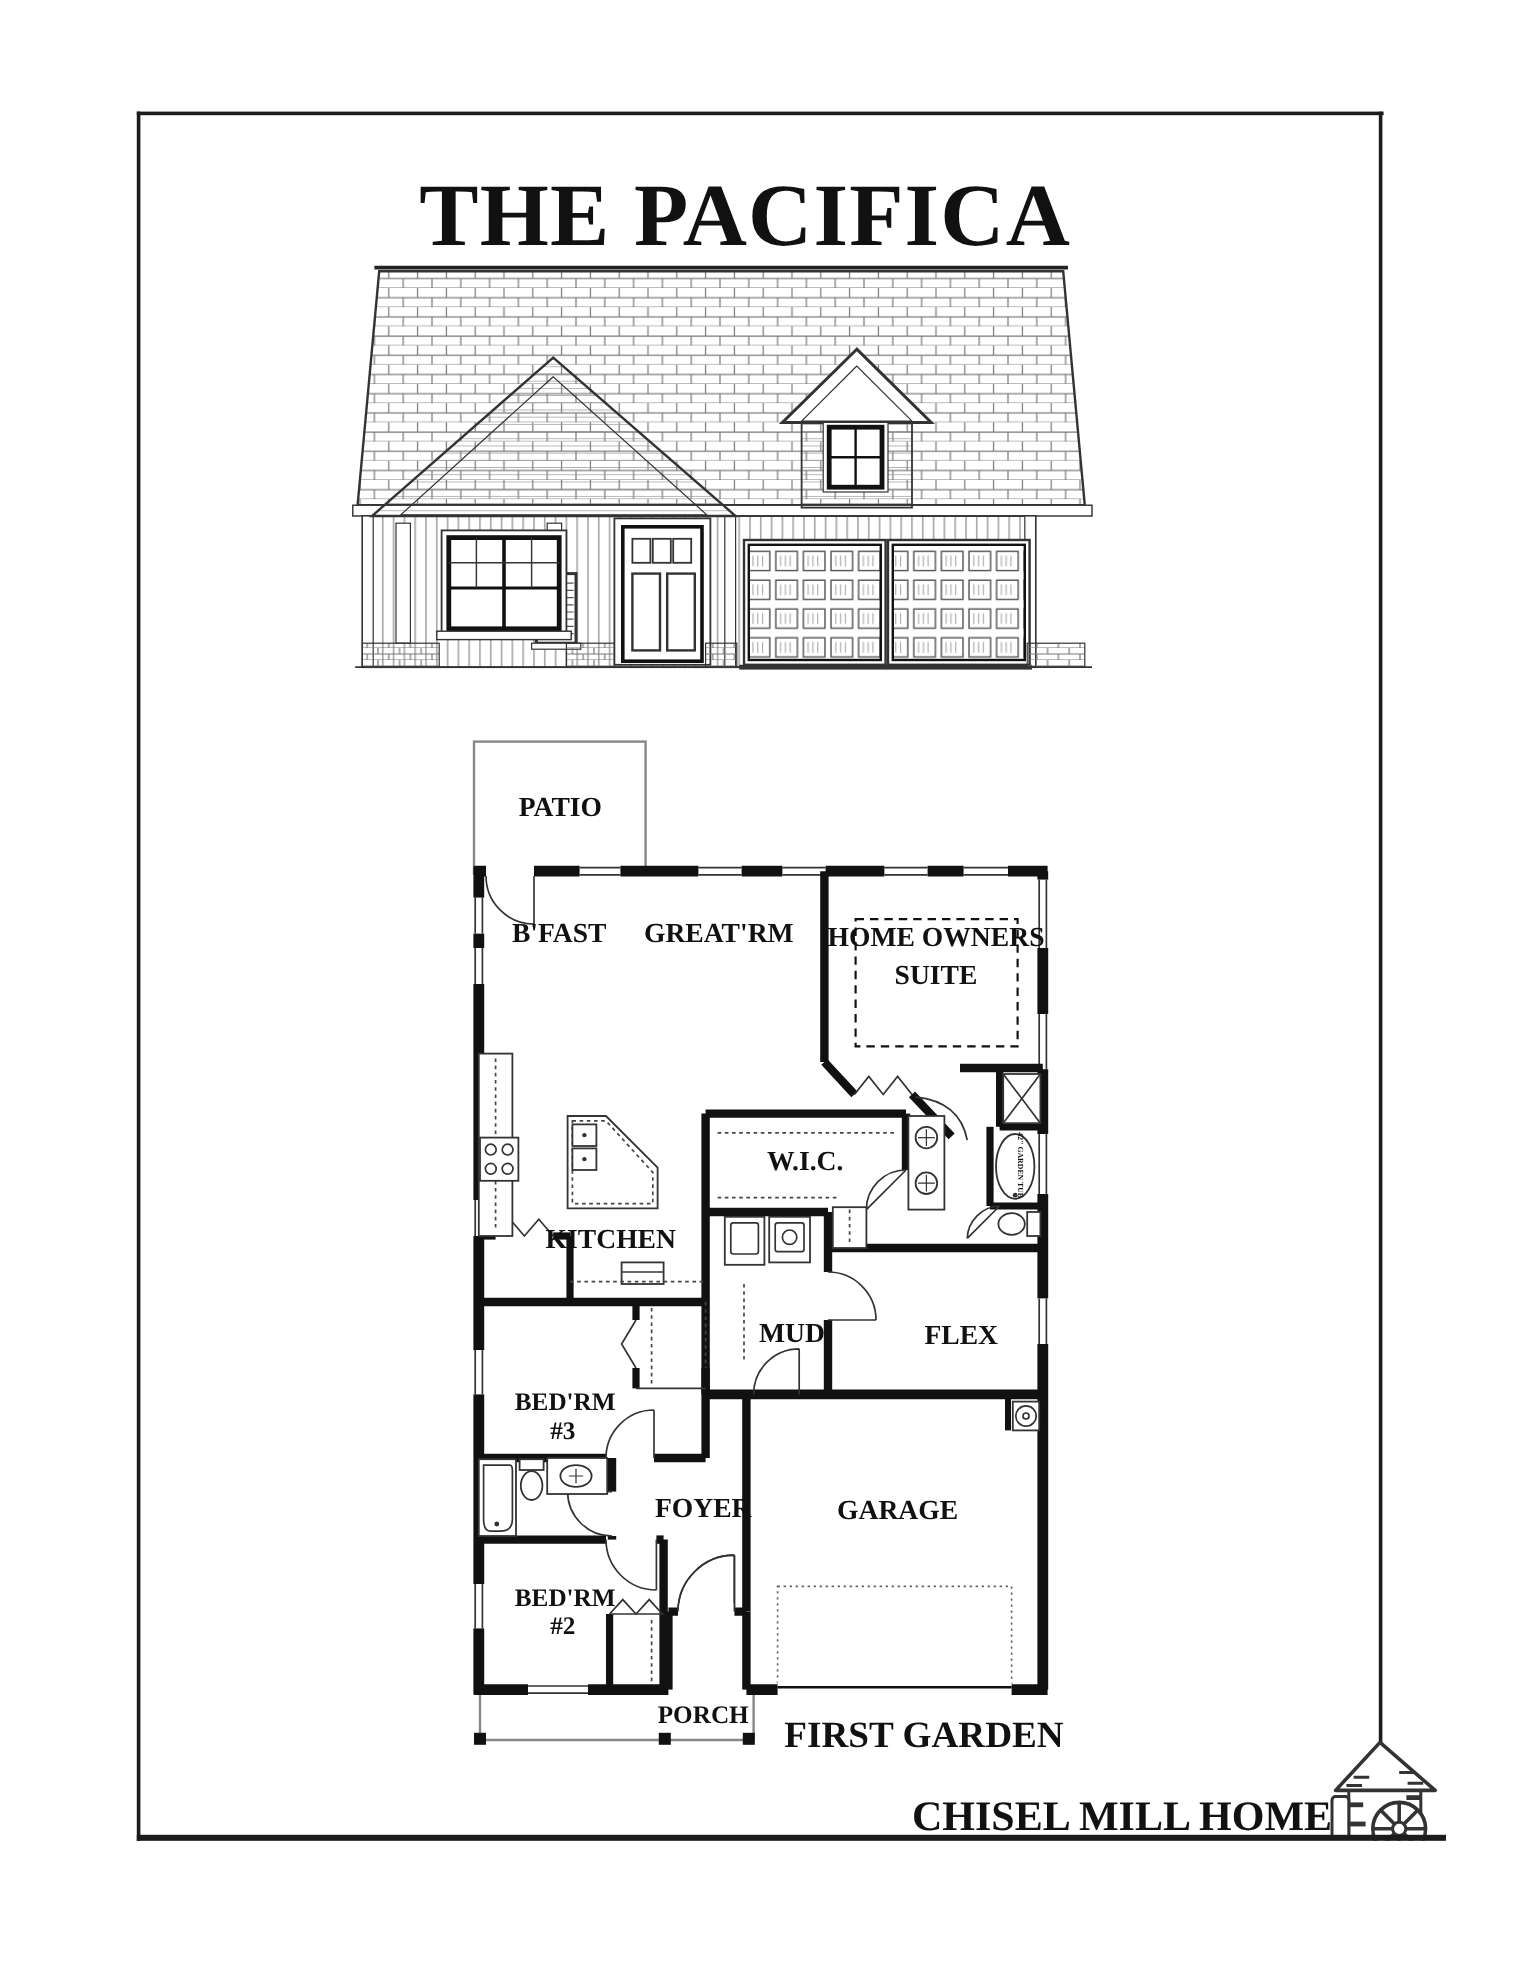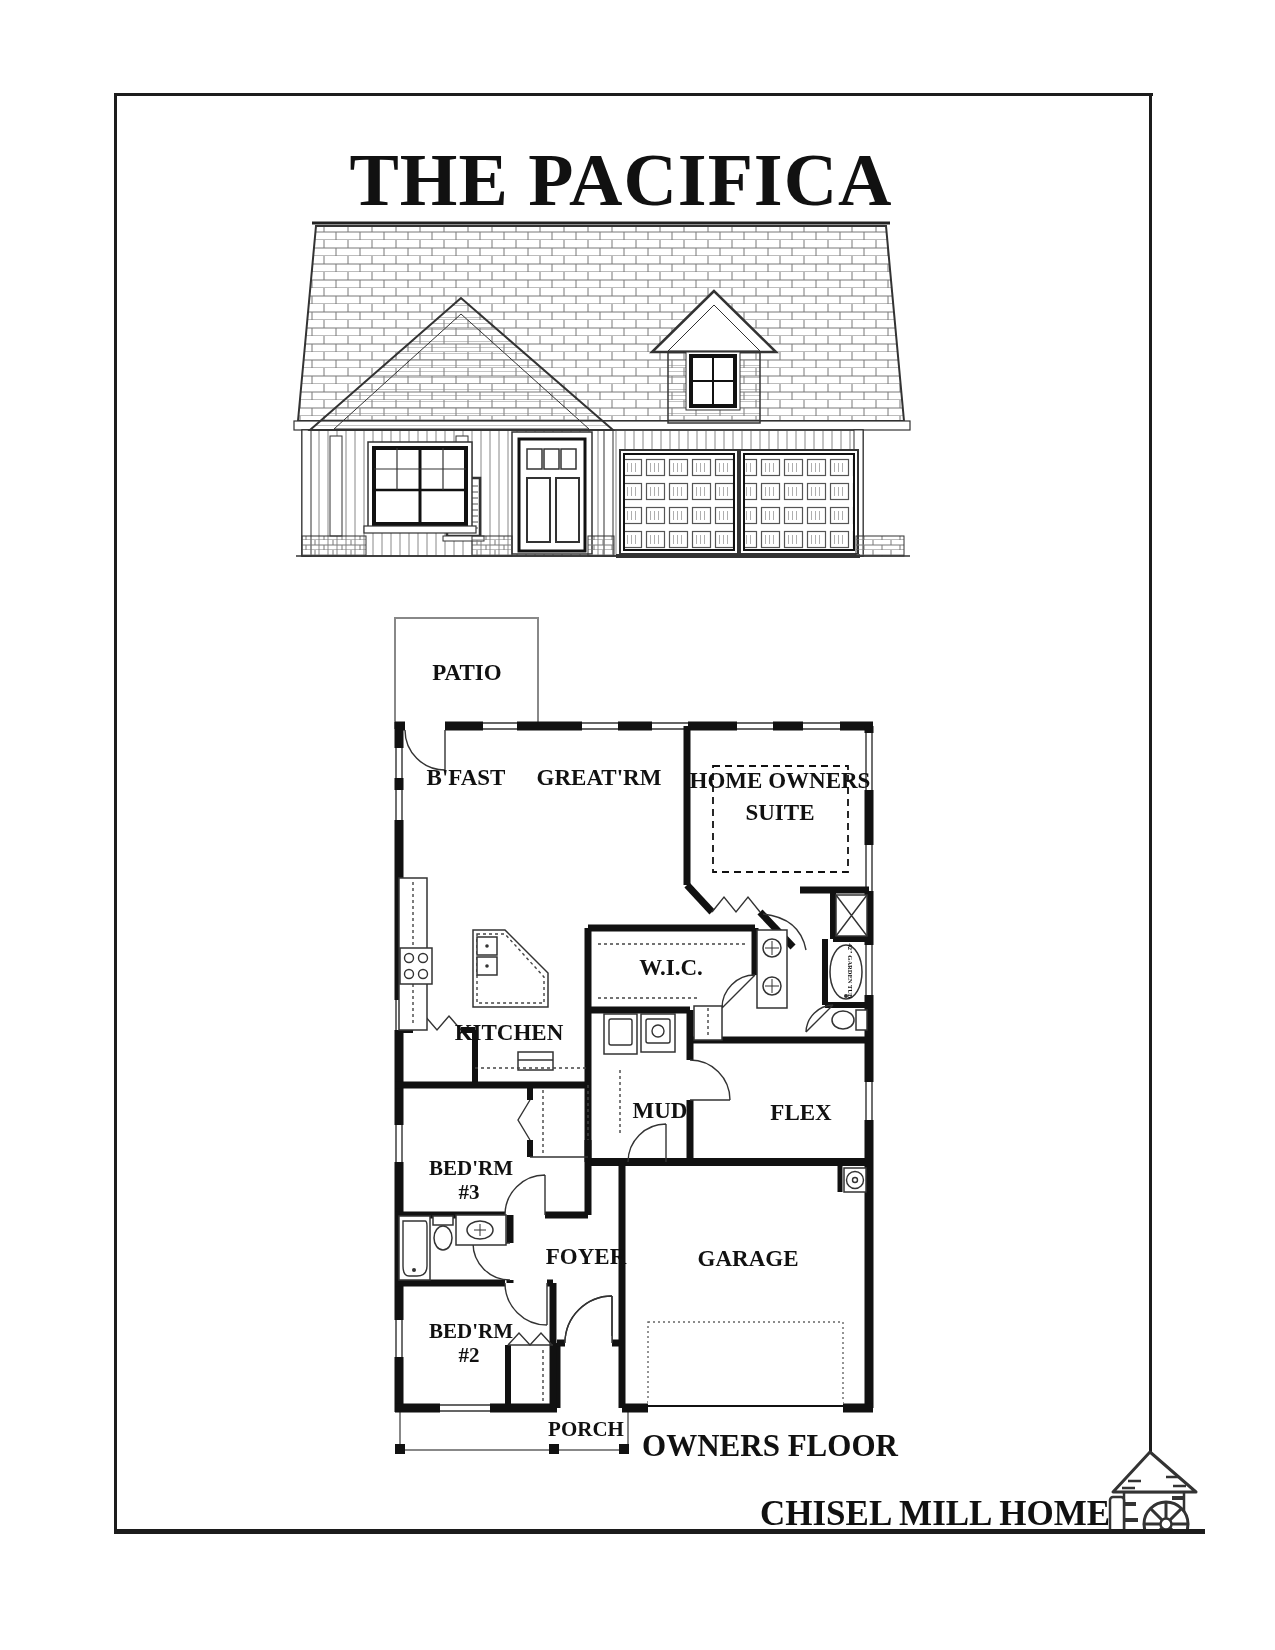--- a/index.html
+++ b/index.html
@@ -328,21 +328,21 @@
       <text x="471" y="1175" font-size="21">BED'RM</text>
       <text x="469" y="1199" font-size="21">#3</text>
       <text x="586" y="1264" font-size="23">FOYER</text>
       <text x="748" y="1266" font-size="23">GARAGE</text>
       <text x="471" y="1338" font-size="21">BED'RM</text>
       <text x="469" y="1362" font-size="21">#2</text>
       <text x="586" y="1436" font-size="21">PORCH</text>
     </g>
   </svg>
 
-  <div class="t" style="left:640px;top:1428px;width:260px;text-align:center;font-size:31px;">OWNERS FLOOR</div>
+  <div class="t" style="left:640px;top:1428px;width:260px;text-align:center;font-size:31px;">FIRST GARDEN</div>
   <div class="t" style="left:760px;top:1494px;width:350px;text-align:center;font-size:35px;">CHISEL MILL HOMES</div>
 
   <svg style="left:1095px;top:1438px" width="115" height="96" viewBox="1095 1438 115 96">
     <g>
       <rect x="1124" y="1492" width="60" height="40" fill="#fff" stroke="#333" stroke-width="2.5"></rect>
       <rect x="1110" y="1497" width="14" height="35" rx="3" fill="#fff" stroke="#333" stroke-width="2.5"></rect>
       <path d="M1150 1452L1113 1492H1196Z" fill="#fff" stroke="#333" stroke-width="3" stroke-linejoin="round"></path>
       <path d="M1128 1481H1141M1122 1488H1135M1166 1477H1179M1173 1486H1186" stroke="#333" stroke-width="2.5" fill="none"></path>
       <rect x="1124" y="1502" width="12" height="4" fill="#333"></rect>
       <rect x="1124" y="1518" width="14" height="4" fill="#333"></rect>

